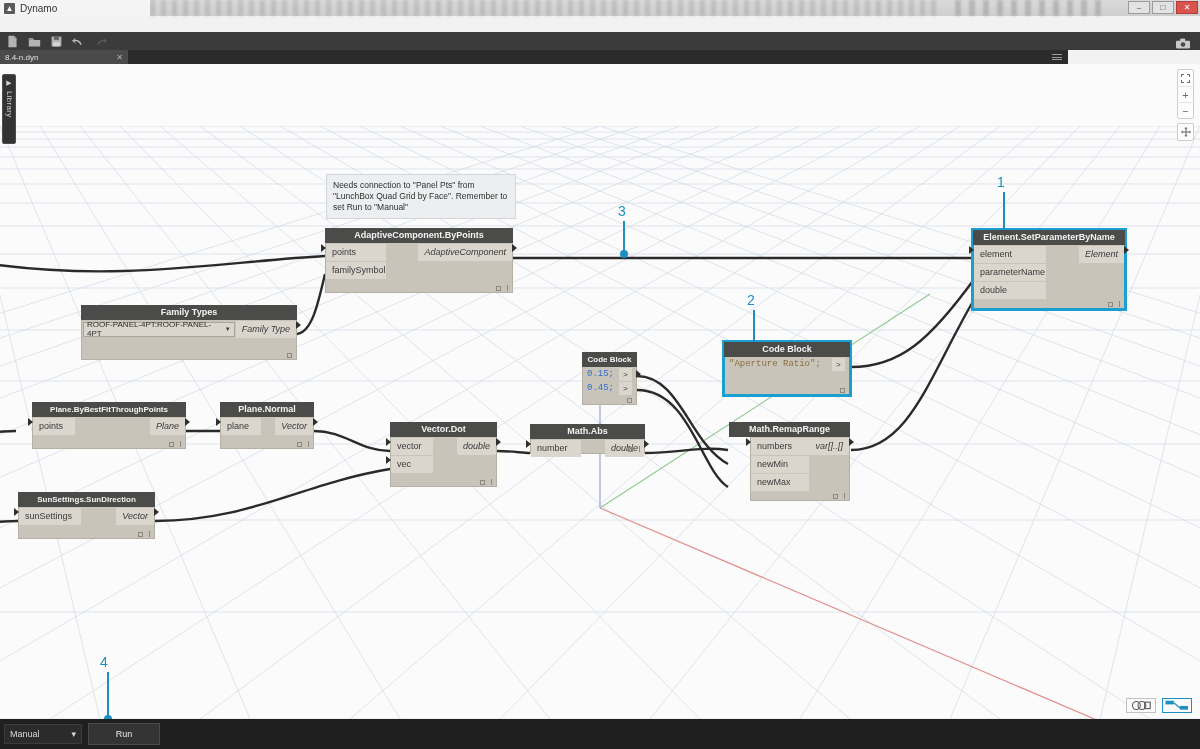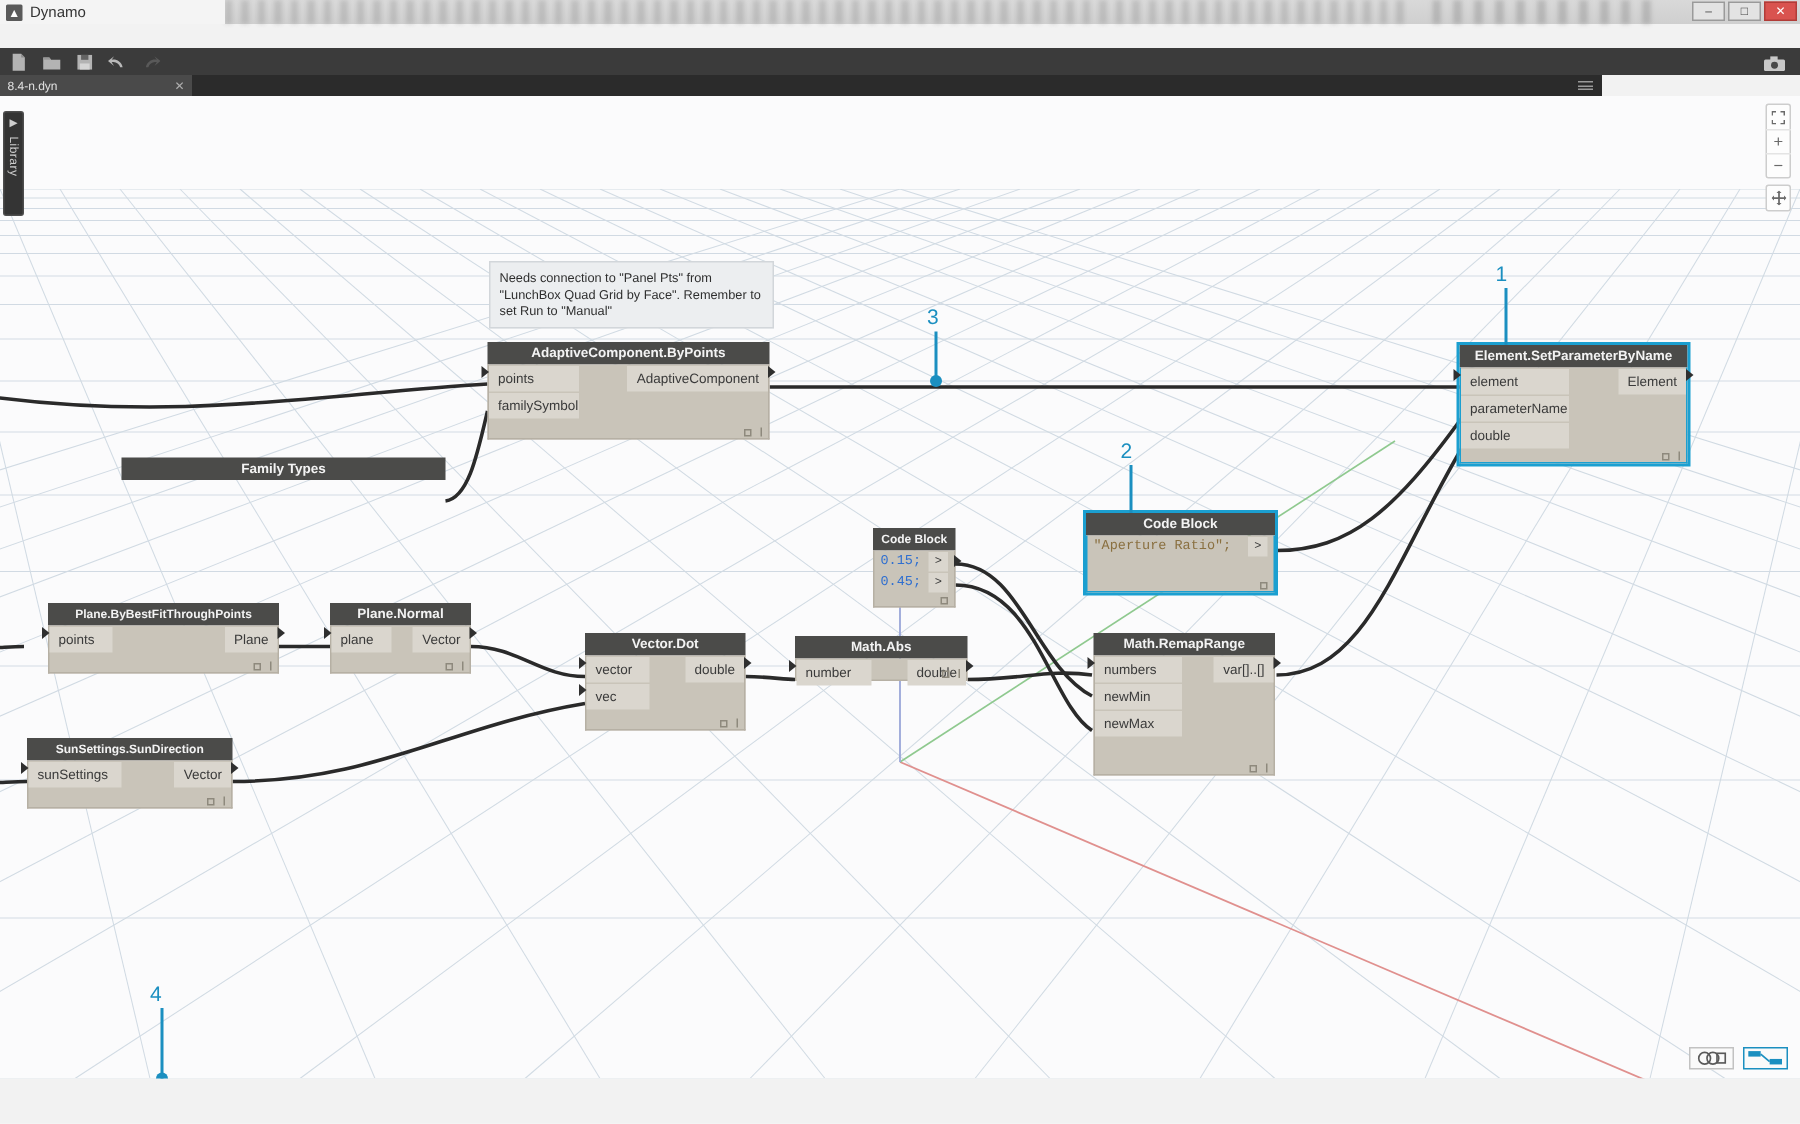--- a/index.html
+++ b/index.html
@@ -134,21 +134,21 @@
   }
   .node.sel { outline:2px solid #1b9fd0; outline-offset:0; }
   .node.sel .nbody { border-color:#1b9fd0; }
 
   .prow { display:flex; justify-content:space-between; height:18px; align-items:flex-end; }
   .pin, .pout {
     background:#dad6ce; font-size:9px; color:#3a3a3a;
     height:17px; line-height:17px; padding:0 6px; white-space:nowrap;
   }
   .pin { margin-right:auto; }
-  .pout { margin-left:auto; }
+  .pout { margin-left:auto;font-style:italic; }
   .ndots {
     position:absolute; right:4px; bottom:1px; display:flex; gap:6px;
     align-items:center;
   }
   .ndots .sq { width:5px; height:5px; border:1px solid #8e897d; }
   .ndots .bar { width:1px; height:6px; background:#8e897d; }
 
   
   .nub {
     position:absolute; width:0; height:0;
@@ -463,20 +463,32 @@
         </div>
         <div class="ndots">
             <i class="sq"></i>
             <i class="bar"></i>
           </div>
       </div>
     </div>
 
     <div class="node" style="left:81px; top:241px; width:216px;">
       <div class="nhead">Family Types</div>
+      <div class="nbody" style="height:40px;">
+        <div class="ddrow">
+          <div class="ddbox" style="width:156px;">
+            <span>ROOF-PANEL-4PT:ROOF-PANEL-4PT</span>
+            <span class="ddcaret">▼</span>
+          </div>
+          <span class="pout">Family Type<i class="nub out"></i></span>
+        </div>
+        <div class="ndots">
+            <i class="sq"></i>
+          </div>
+      </div>
     </div>
 
     <div class="node" style="left:582px; top:288px; width:55px;">
       <div class="nhead" style="font-size:8px;">Code Block</div>
       <div class="nbody" style="height:38px;">
         <div class="cbline">
           <span class="num">0.15;</span>
           <span class="cbchev">&gt;<i class="nub out" style="top:3px;"></i></span>
         </div>
         <div class="cbline">
@@ -497,21 +509,21 @@
           <span class="cbchev">&gt;</span>
         </div>
         <div class="ndots">
             <i class="sq"></i>
           </div>
       </div>
     </div>
 
     <div class="node" style="left:729px; top:358px; width:121px;">
       <div class="nhead">Math.RemapRange</div>
-      <div class="nbody" style="height:80px;">
+      <div class="nbody" style="height:64px;margin-left:21px;">
         <div class="prow">
           <span class="pin" style="width:58px;">numbers<i class="nub in"></i></span>
           <span class="pout">var[]..[]<i class="nub out"></i></span>
         </div>
         <div class="prow">
           <span class="pin" style="width:58px;">newMin</span>
         </div>
         <div class="prow">
           <span class="pin" style="width:58px;">newMax</span>
         </div>
@@ -629,14 +641,21 @@
         <svg viewBox="0 0 26 12" width="24" height="11">
           <rect x="0.5" y="0.8" width="9" height="4" fill="#1b8fc0"></rect>
           <rect x="16" y="6.5" width="9" height="4" fill="#1b8fc0"></rect>
           <line x1="9.5" y1="3" x2="16" y2="8.5" stroke="#1b8fc0" stroke-width="1.3"></line>
         </svg>
       </div>
     </div>
 
   </div>
 
+  <div class="statusbar">
+    <div class="runmode">
+      <span>Manual</span>
+      <span>▾</span>
+    </div>
+    <div class="runbtn">Run</div>
+  </div>
 
 </div>
 
 </body></html>

